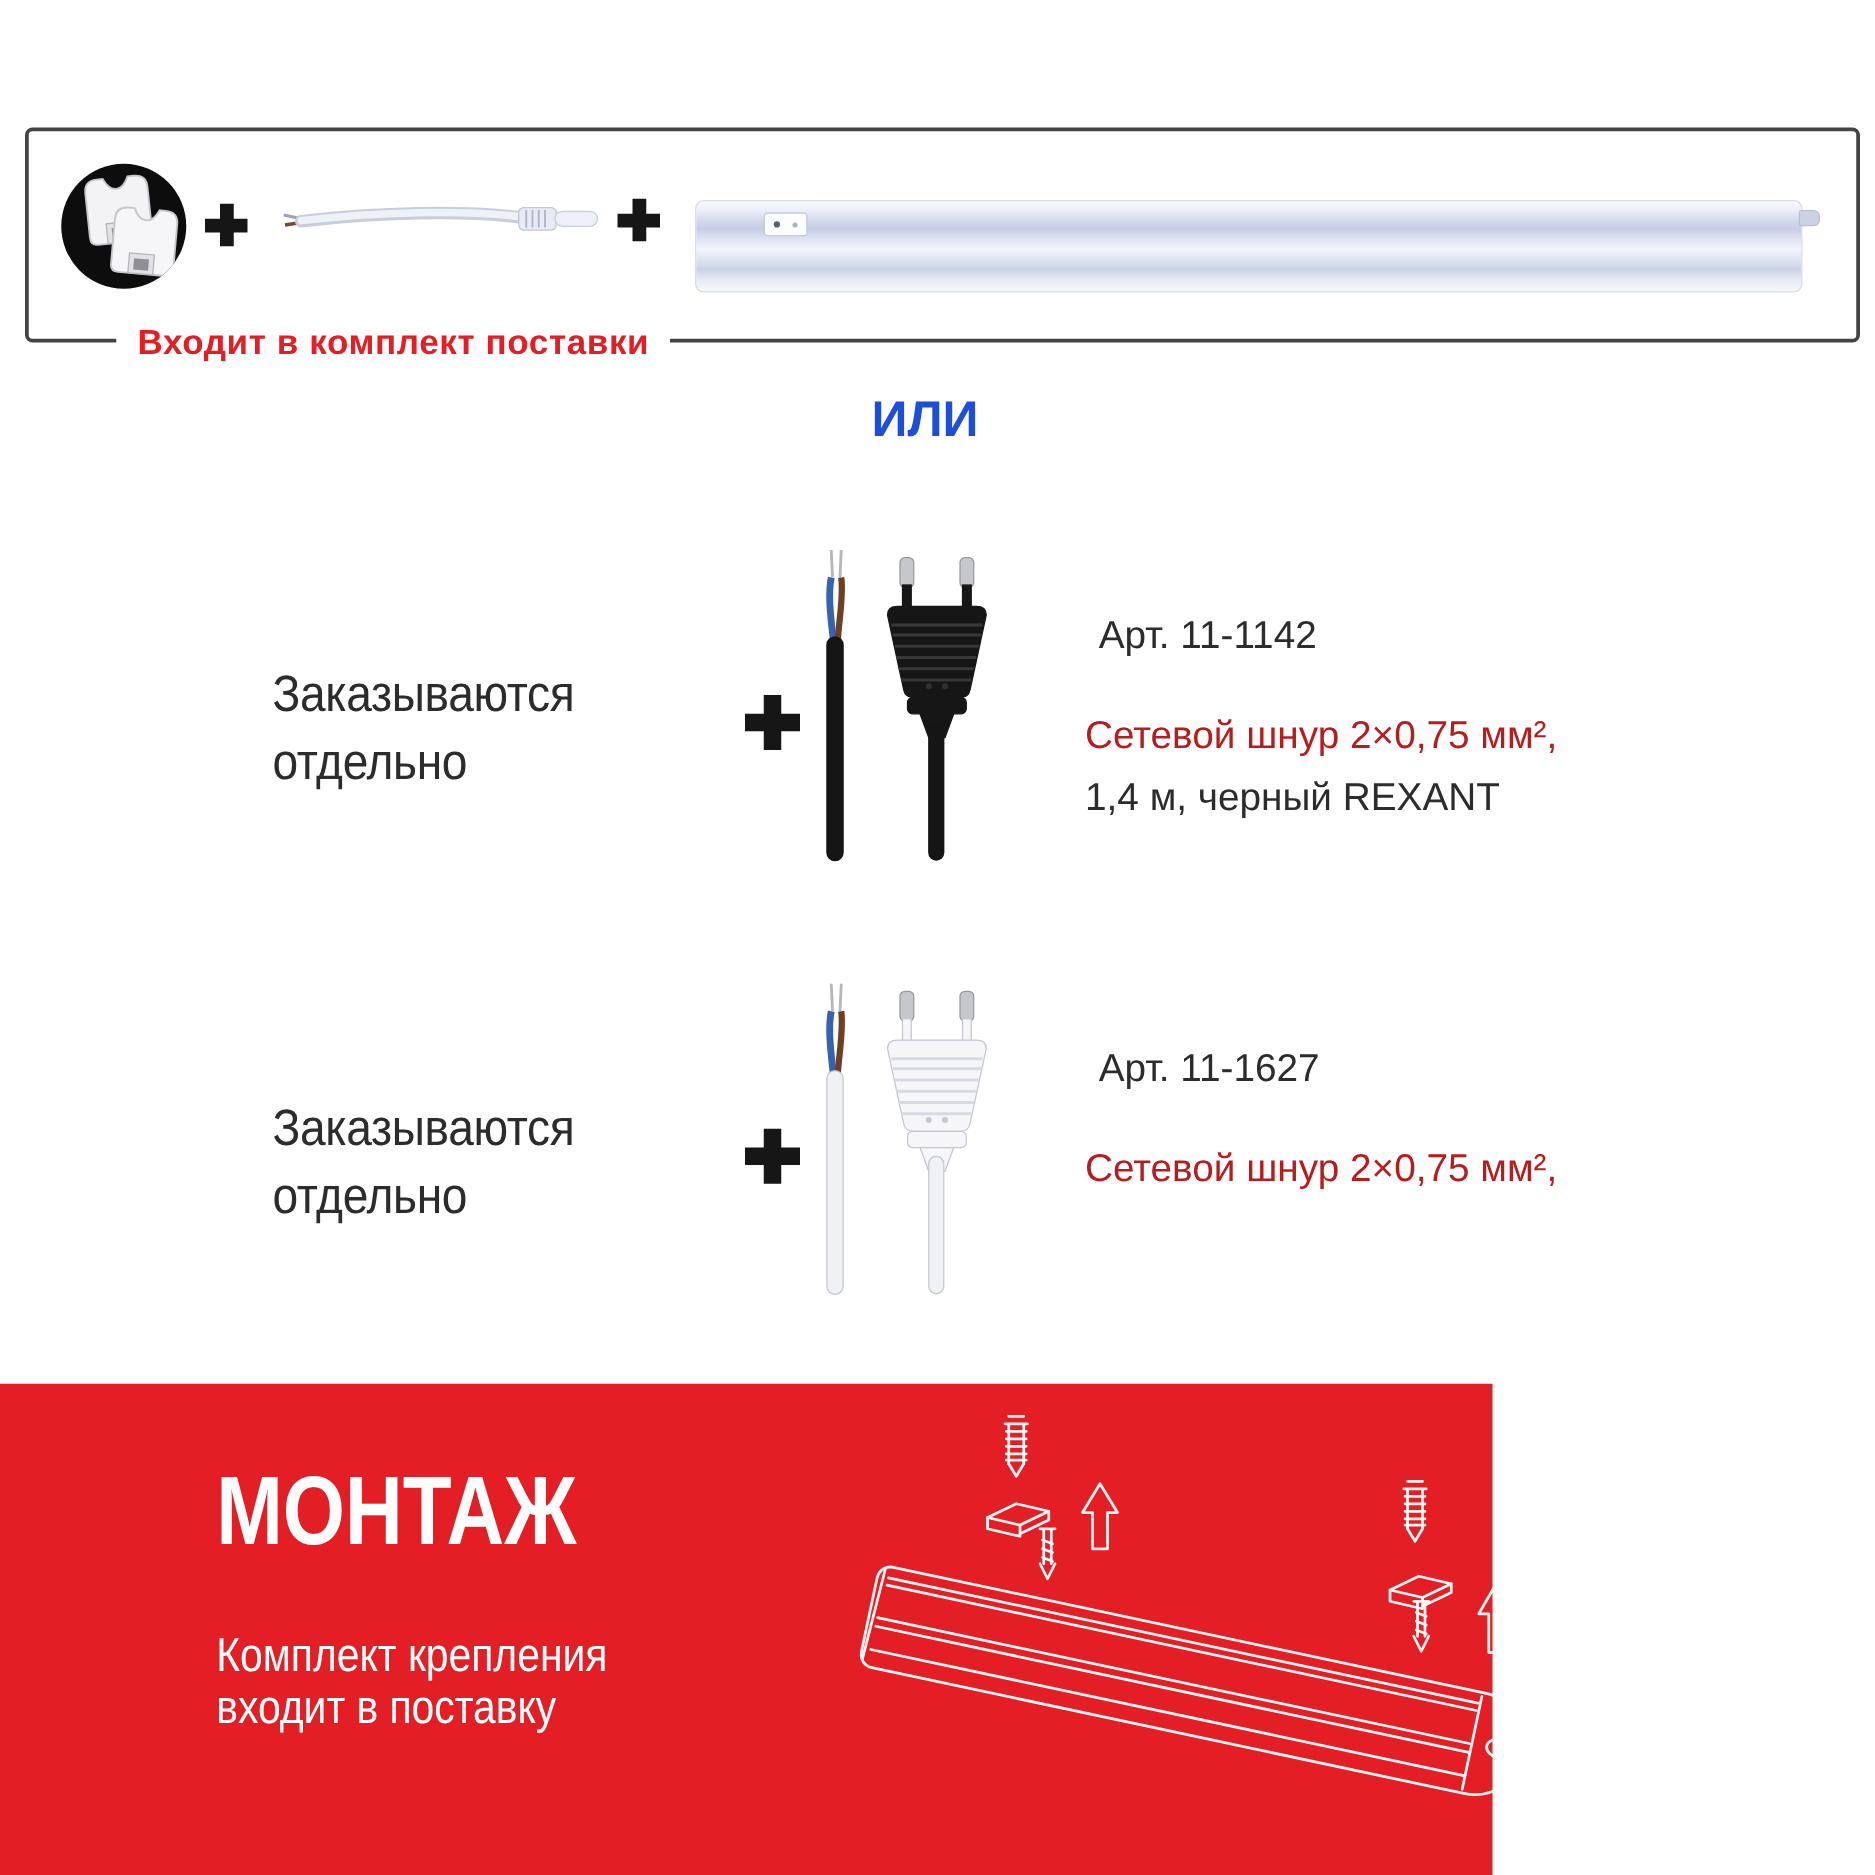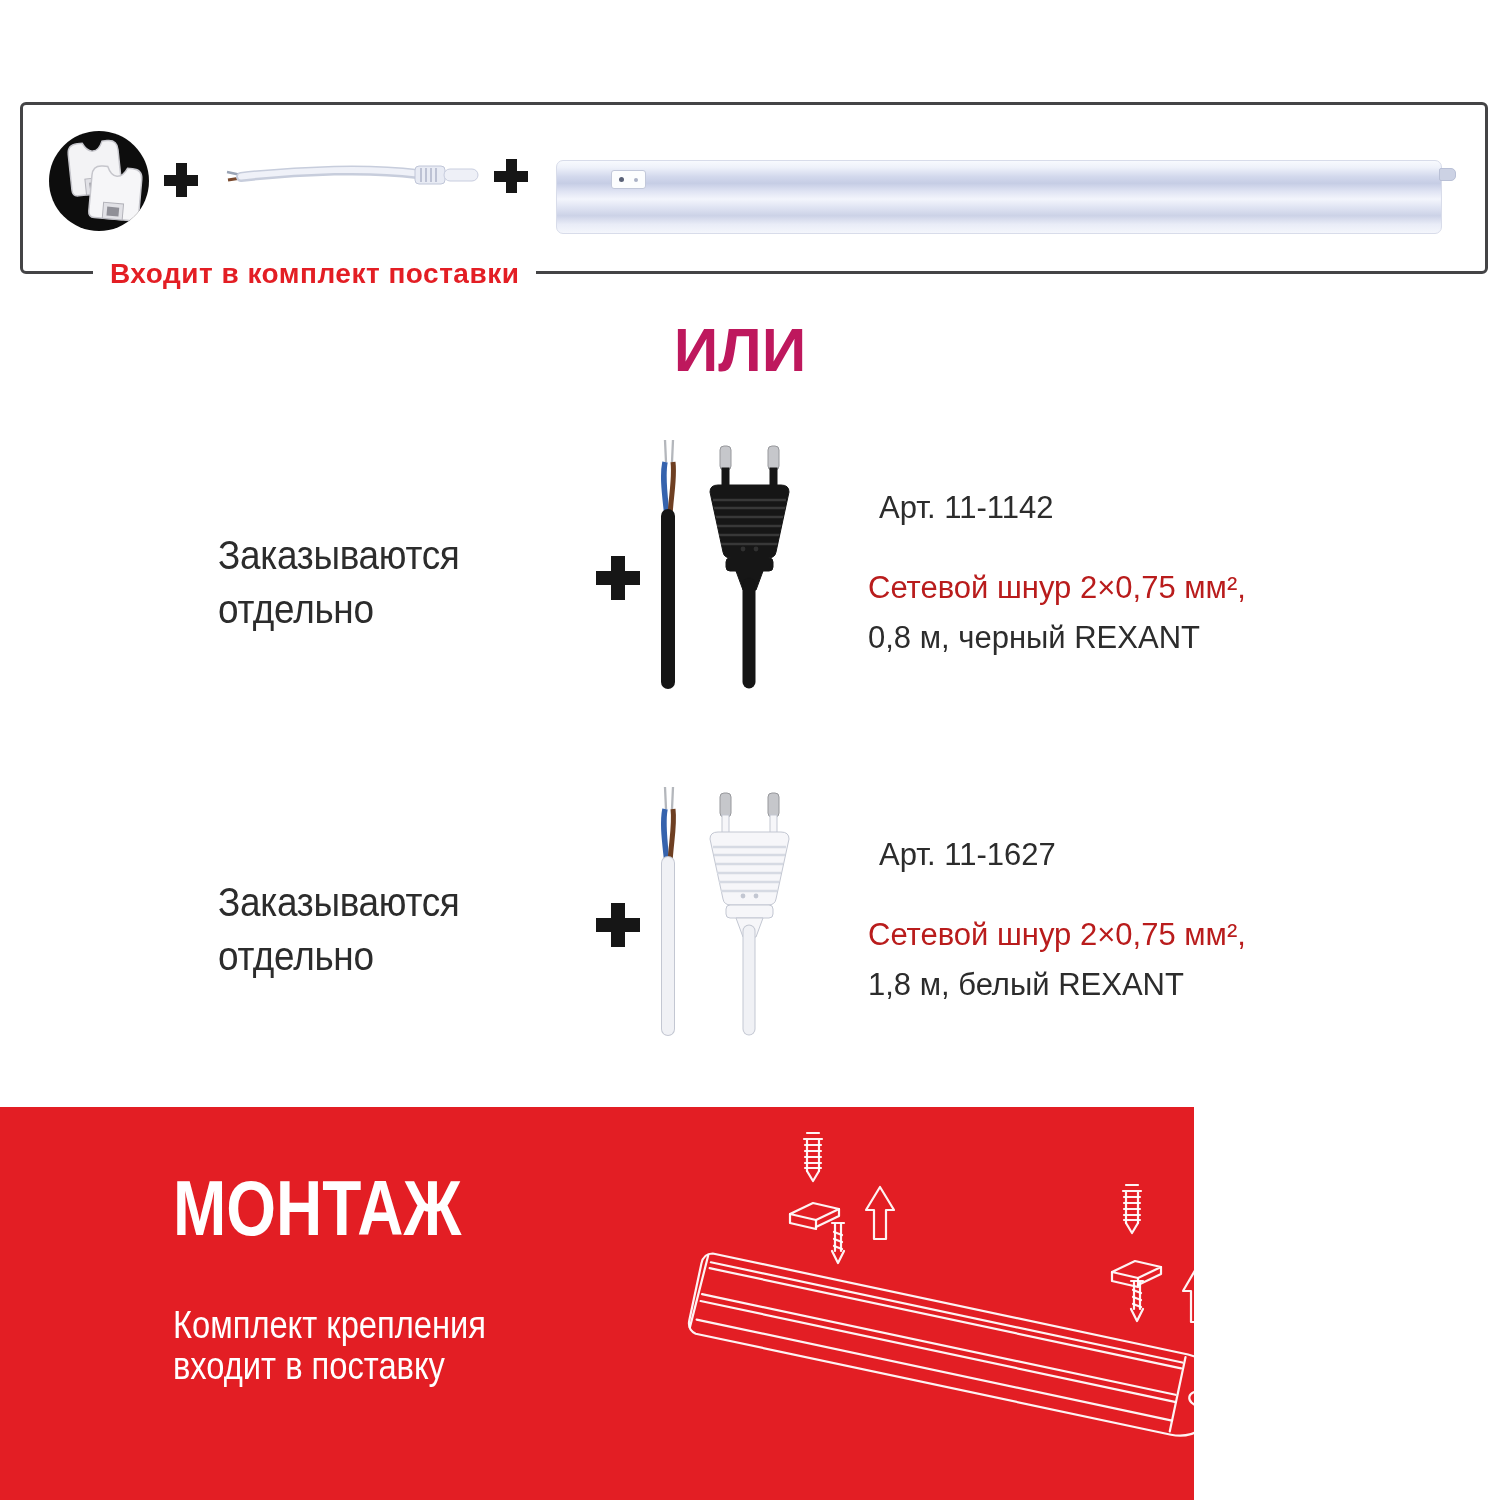--- a/index.html
+++ b/index.html
@@ -28,21 +28,21 @@
                       #dfe3f3 42%,#f3f5fc 53%,#e2e6f4 63%,#ccd2e7 76%,#e9ecf7 88%,#f4f6fc 100%);}
   .led-bar-pin{position:absolute;right:-15px;top:7px;width:15px;height:11px;background:#ccd2e4;
                border:1px solid #b9c0d6;border-radius:2px 5px 5px 2px;}
   .led-switch{position:absolute;left:54px;top:9px;width:33px;height:17px;background:#fcfdfe;
               border:1px solid #c2c8da;border-radius:3px;}
   .led-switch i{position:absolute;left:7px;top:6px;width:5px;height:5px;border-radius:50%;background:#5a6177;}
   .led-switch b{position:absolute;right:7px;top:7px;width:4px;height:4px;border-radius:50%;background:#aab1c6;}
 
   
   .or-heading{position:absolute;left:0;top:314px;width:1480px;text-align:center;
-              font-size:62px;font-weight:bold;color:#be185d;}
+              font-size:40px;font-weight:bold;color:#1d4ed8;}
 
   
   .option-row{position:absolute;left:0;width:1500px;height:290px;}
   .row-1{top:430px;} .row-2{top:777px;}
   .order-note{position:absolute;left:218px;top:98px;font-size:41px;color:#2c2c2c;line-height:54px;
               transform:scaleX(.9);transform-origin:0 0;letter-spacing:-.3px;}
   .row-plus{left:596px;top:126px;}
   .cord-svg{position:absolute;left:648px;top:2px;}
   .art-line{position:absolute;left:868px;top:60px;font-size:31px;color:#2c2c2c;margin-left:11px;}
   .desc-line1{position:absolute;left:868px;top:140px;font-size:31px;color:#b91c1c;}
@@ -138,21 +138,21 @@
       <circle class="dots" cx="95" cy="117" r="2.4"></circle>
         <circle class="dots" cx="108" cy="117" r="2.4"></circle>
       <rect x="78" y="126" width="47" height="13" rx="4" class="pbody"></rect>
       <path class="pbody" d="M88,139 L115,139 L108,158 L95,158 Z"></path>
       <path class="jacket-out" d="M101,152 V250" stroke-width="13" fill="none" stroke-linecap="round"></path>
       <path class="jacket" d="M101,152 V250" stroke-width="11" fill="none" stroke-linecap="round"></path>
     </svg>
 
     <div class="art-line">Арт. 11-1142</div>
     <div class="desc-line1">Сетевой шнур 2×0,75 мм²,</div>
-    <div class="desc-line2">0,8 м, черный REXANT</div>
+    <div class="desc-line2">1,4 м, черный REXANT</div>
   </div>
 
   <div class="option-row row-2">
     <div class="order-note">
       <div>Заказываются</div>
       <div>отдельно</div>
     </div>
     <div class="plus plus-lg row-plus"></div>
 
     <svg class="cord-svg cord-white" width="150" height="258" viewBox="0 0 150 258">
@@ -170,21 +170,20 @@
       <circle class="dots" cx="95" cy="117" r="2.4"></circle>
         <circle class="dots" cx="108" cy="117" r="2.4"></circle>
       <rect x="78" y="126" width="47" height="13" rx="4" class="pbody"></rect>
       <path class="pbody" d="M88,139 L115,139 L108,158 L95,158 Z"></path>
       <path class="jacket-out" d="M101,152 V250" stroke-width="13" fill="none" stroke-linecap="round"></path>
       <path class="jacket" d="M101,152 V250" stroke-width="11" fill="none" stroke-linecap="round"></path>
     </svg>
 
     <div class="art-line">Арт. 11-1627</div>
     <div class="desc-line1">Сетевой шнур 2×0,75 мм²,</div>
-    <div class="desc-line2">1,8 м, белый REXANT</div>
   </div>
 
   <div class="mount-section">
     <div class="mount-title">МОНТАЖ</div>
     <div class="mount-subtitle">
       <div>Комплект крепления</div>
       <div>входит в поставку</div>
     </div>
 
     <svg class="mount-art" width="1500" height="393" viewBox="0 0 1500 393">

